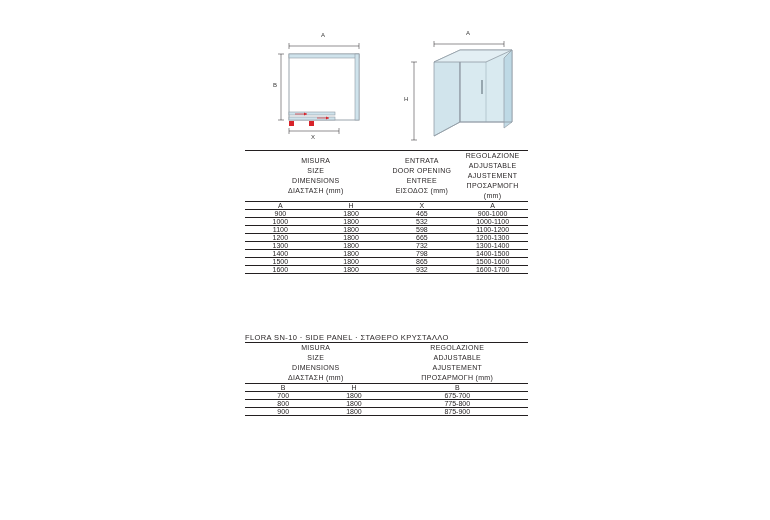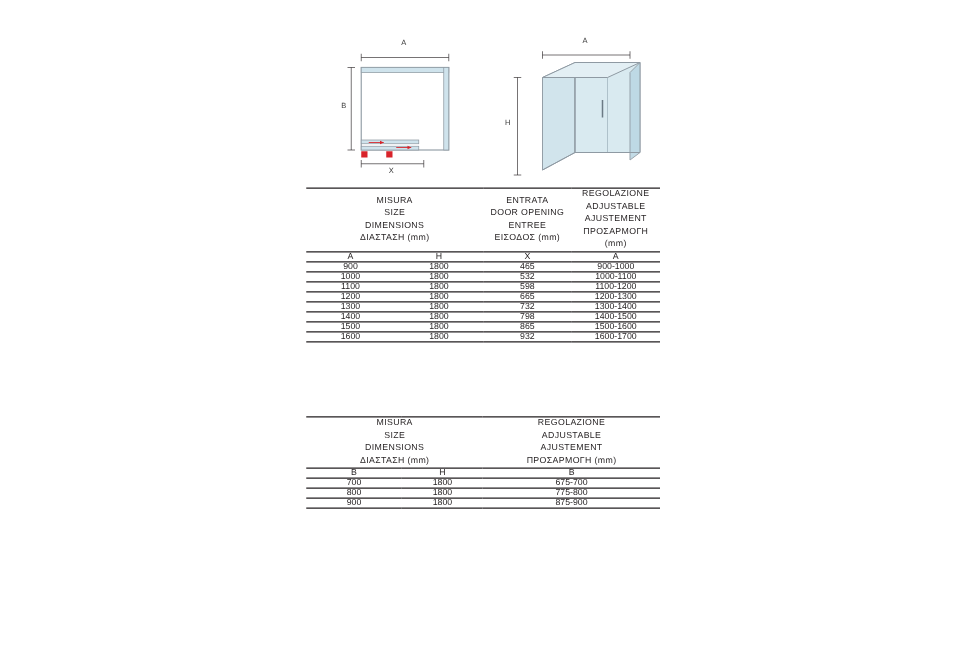--- a/index.html
+++ b/index.html
@@ -291,20 +291,23 @@
 
   <div class="table-block" id="panel-block">
     <table class="spec">
       <colgroup>
         <col style="width:27%">
         <col style="width:23%">
         <col style="width:50%">
       </colgroup>
       <tbody>
         <tr>
+          <td class="section-title" colspan="3">FLORA SN-10  ·  SIDE PANEL  ·  ΣΤΑΘΕΡΟ ΚΡΥΣΤΑΛΛΟ</td>
+        </tr>
+        <tr>
           <td class="hdr-cell hdr-rule-top" colspan="2">
             <span class="l1">MISURA</span>
             <span class="l2">SIZE</span>
             <span class="l3">DIMENSIONS</span>
             <span class="l4">ΔΙΑΣΤΑΣΗ (mm)</span>
           </td>
           <td class="hdr-cell hdr-rule-top">
             <span class="l1">REGOLAZIONE</span>
             <span class="l2">ADJUSTABLE</span>
             <span class="l3">AJUSTEMENT</span>

